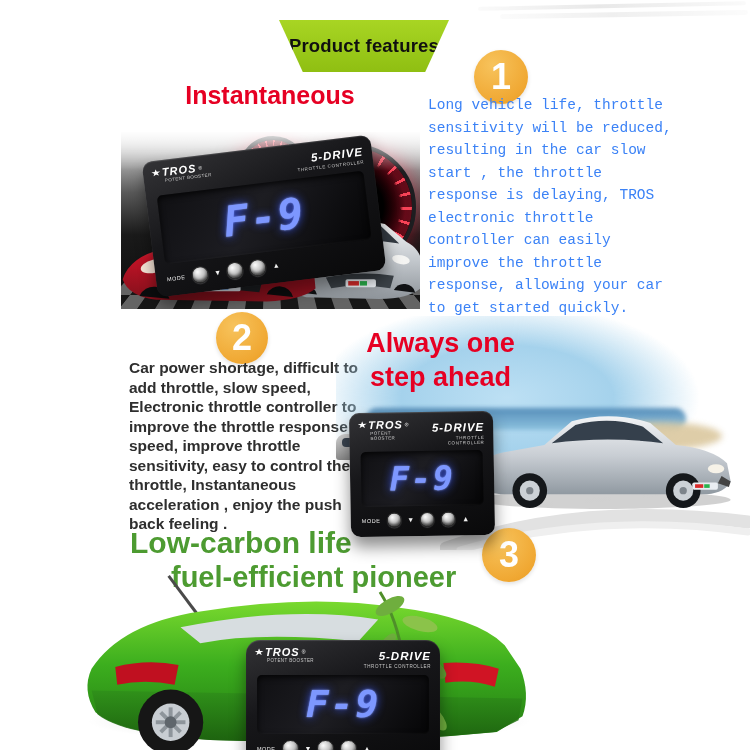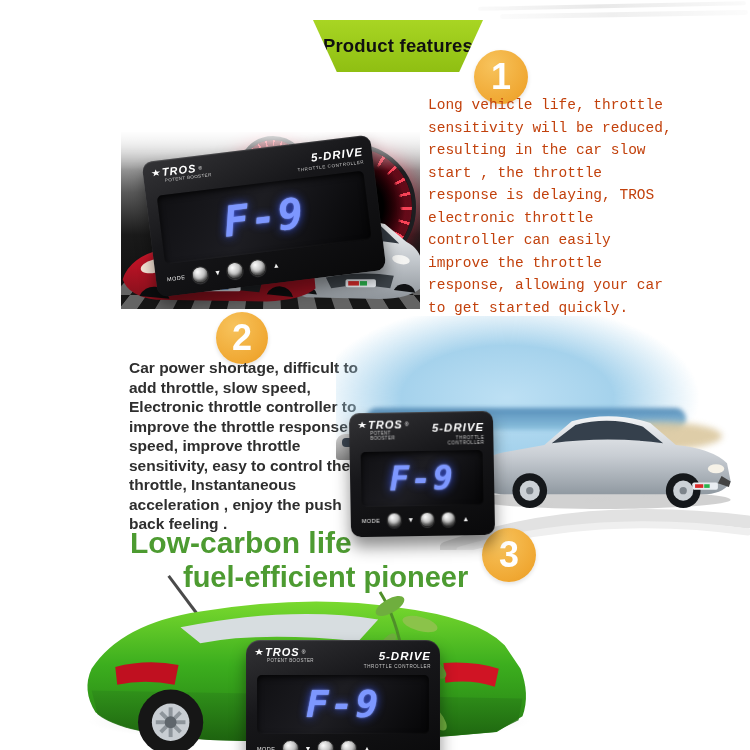--- a/index.html
+++ b/index.html
@@ -5,21 +5,21 @@
   html,body{margin:0;padding:0;background:#fff;}
   .page{position:relative;width:750px;height:750px;overflow:hidden;background:#fff;
         font-family:"Liberation Sans",sans-serif;}
 
   
   .streak{position:absolute;border-radius:3px;background:linear-gradient(90deg,rgba(0,0,0,.02),rgba(0,0,0,.09) 45%,rgba(0,0,0,.02));}
   .streak.s1{left:478px;top:4px;width:268px;height:4px;transform:rotate(-1.2deg);}
   .streak.s2{left:500px;top:12px;width:248px;height:5px;transform:rotate(-1deg);opacity:.7;}
 
   
-  .banner{position:absolute;left:313px;top:20px;width:170px;height:52px;
+  .banner{position:absolute;left:279px;top:20px;width:170px;height:52px;
           background:linear-gradient(180deg,#a8d523,#8fbf12);
           clip-path:polygon(0 0,100% 0,86% 100%,14% 100%);
           display:flex;align-items:center;justify-content:center;
           filter:drop-shadow(4px 3px 0 rgba(118,164,19,.55));}
   .banner span{font-size:18.5px;font-weight:600;color:#101010;letter-spacing:.2px;}
 
   
   .num-circle{position:absolute;width:54px;height:54px;border-radius:50%;
               background:radial-gradient(circle at 35% 28%,#f7c35c,#f0a833 70%,#e89a22);
               color:#fff;font-size:36px;font-weight:bold;display:flex;align-items:center;justify-content:center;
@@ -27,26 +27,26 @@
   #circle1{left:474px;top:50px;}
   #circle2{left:216px;top:312px;width:52px;height:52px;}
   #circle3{left:482px;top:528px;z-index:1;}
 
   
   .red-heading{position:absolute;text-align:center;color:#e60023;font-weight:bold;z-index:8;}
   #heading1{left:100px;top:80px;width:340px;font-size:25px;line-height:30px;text-shadow:0 0 6px rgba(255,255,255,.65);}
   #heading2{left:348px;top:326px;width:185px;font-size:27px;line-height:34px;}
   .green-heading{position:absolute;left:130px;top:525px;color:#4d9b31;font-weight:bold;z-index:2;line-height:35px;}
   .green-heading .gh1{display:block;font-size:30px;}
-  .green-heading .gh2{display:block;font-size:29px;margin-left:53px;}
+  .green-heading .gh2{display:block;font-size:29px;margin-left:41px;}
 
   
   .body-text{position:absolute;color:#222;}
   #body1{left:428px;top:94px;width:250px;font-family:"Liberation Mono",monospace;
-         font-size:14.5px;line-height:22.5px;color:#c2410c;}
+         font-size:14.5px;line-height:22.5px;color:#3b82f6;}
   #body2{left:129px;top:358px;width:244px;font-size:15.5px;line-height:19.5px;font-weight:600;color:#2e2e2e;}
   #body3{left:412px;top:589px;width:218px;font-size:17.5px;line-height:20px;font-weight:600;color:#2e2e2e;z-index:7;}
 
   
   #image1{position:absolute;left:121px;top:132px;width:299px;height:177px;overflow:hidden;
           background:linear-gradient(180deg,#ececec 0%,#bdbdbd 12%,#5a5a5a 34%,#1a1a1a 58%,#0b0b0b 100%);}
   #image1 .white-fade{position:absolute;inset:0;background:linear-gradient(180deg,rgba(255,255,255,.9),rgba(255,255,255,0) 22%);}
   .gauge{position:absolute;border-radius:50%;border:4px solid #1d1d20;
          background:radial-gradient(circle,#000 36%,#30040a 52%,#4c0712 63%,#170408 74%,#0a0a0a 100%);
          box-shadow:0 0 22px rgba(235,25,55,.5),inset 0 0 18px rgba(255,35,65,.55);}
@@ -132,21 +132,21 @@
 
   <div class="banner">
     <span>Product features</span>
   </div>
 
   <div class="num-circle" id="circle1">
     <span>1</span>
   </div>
 
   <div class="red-heading" id="heading1">
-    <br>
+    <span>Instantaneous</span><br>
   </div>
 
   <div id="image1">
     <div class="red-glow"></div>
     <div class="gauge g1"></div>
     <div class="gauge g2"></div>
     <div class="checker"></div>
 
     <svg id="silver-car" class="car-svg" viewBox="0 0 170 118">
       <defs>
@@ -278,20 +278,24 @@
         <span class="dev-mode">MODE</span>
         <span class="dev-btn"></span>
         <span class="dev-arrow">▼</span>
         <span class="dev-btn"></span>
         <span class="dev-btn"></span>
         <span class="dev-arrow">▲</span>
       </div>
     </div>
   </div>
 
+  <div class="red-heading" id="heading2">
+    <span>Always one</span><br>
+    <span>step ahead</span>
+  </div>
 
   <svg class="swoosh" viewBox="0 0 310 52">
     <path d="M6 50 C 96 18, 196 10, 308 24" stroke="#e2e2e2" stroke-width="13" fill="none" stroke-linecap="round"></path>
     <path d="M20 52 C 110 26, 210 20, 308 34" stroke="#efefef" stroke-width="7" fill="none" stroke-linecap="round"></path>
   </svg>
 
   <div class="green-heading">
     <span class="gh1">Low-carbon life</span>
     <span class="gh2">fuel-efficient pioneer</span>
   </div>

